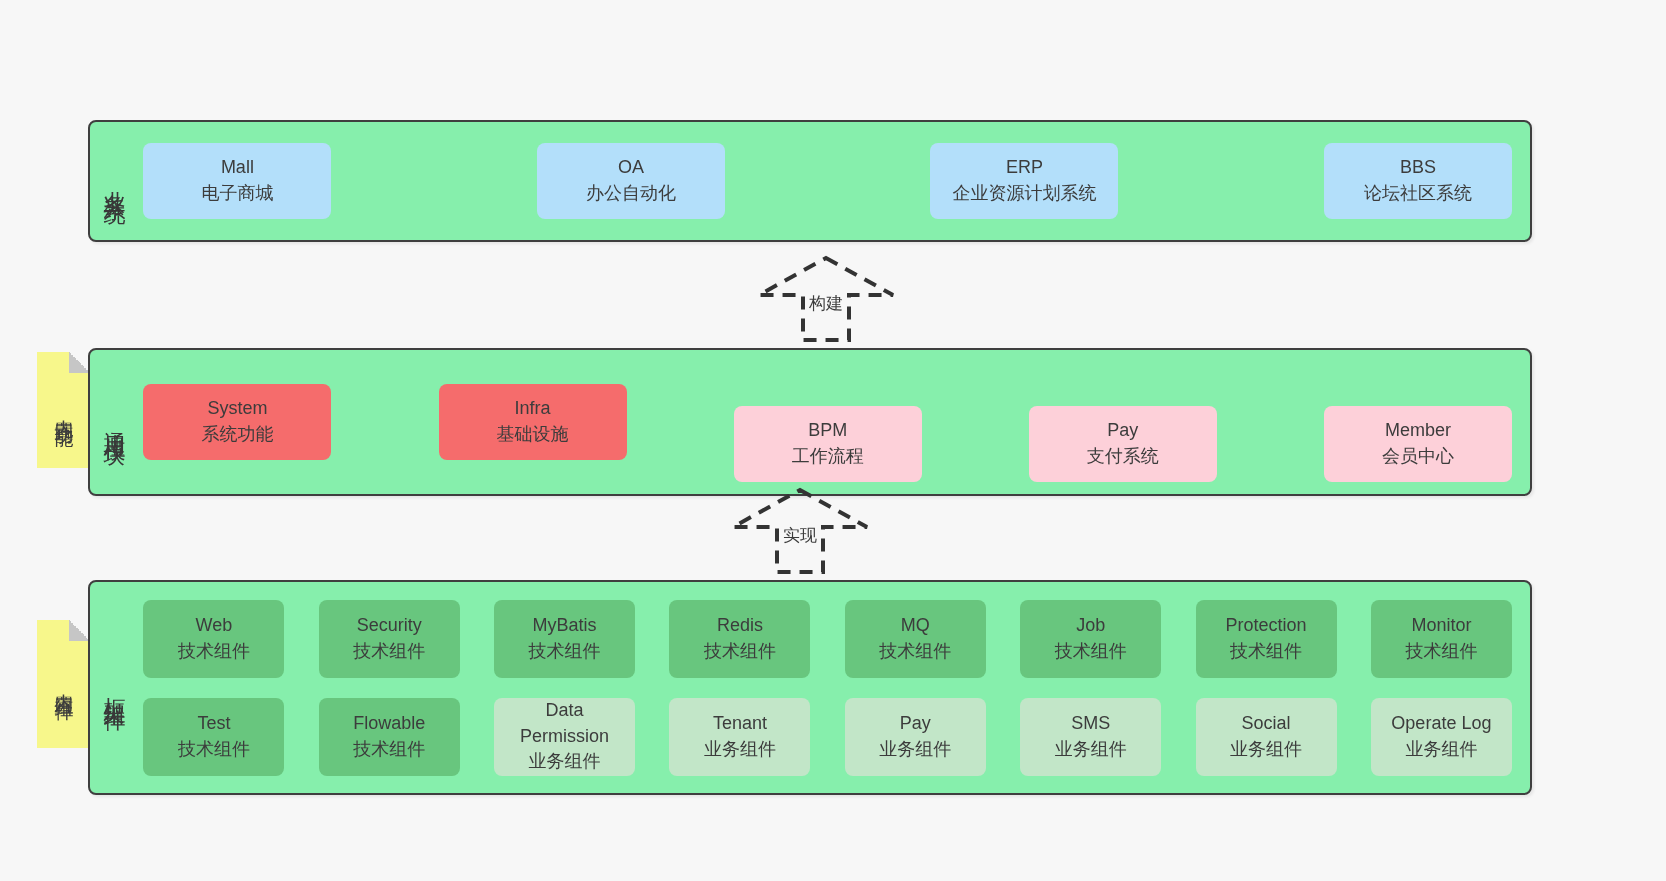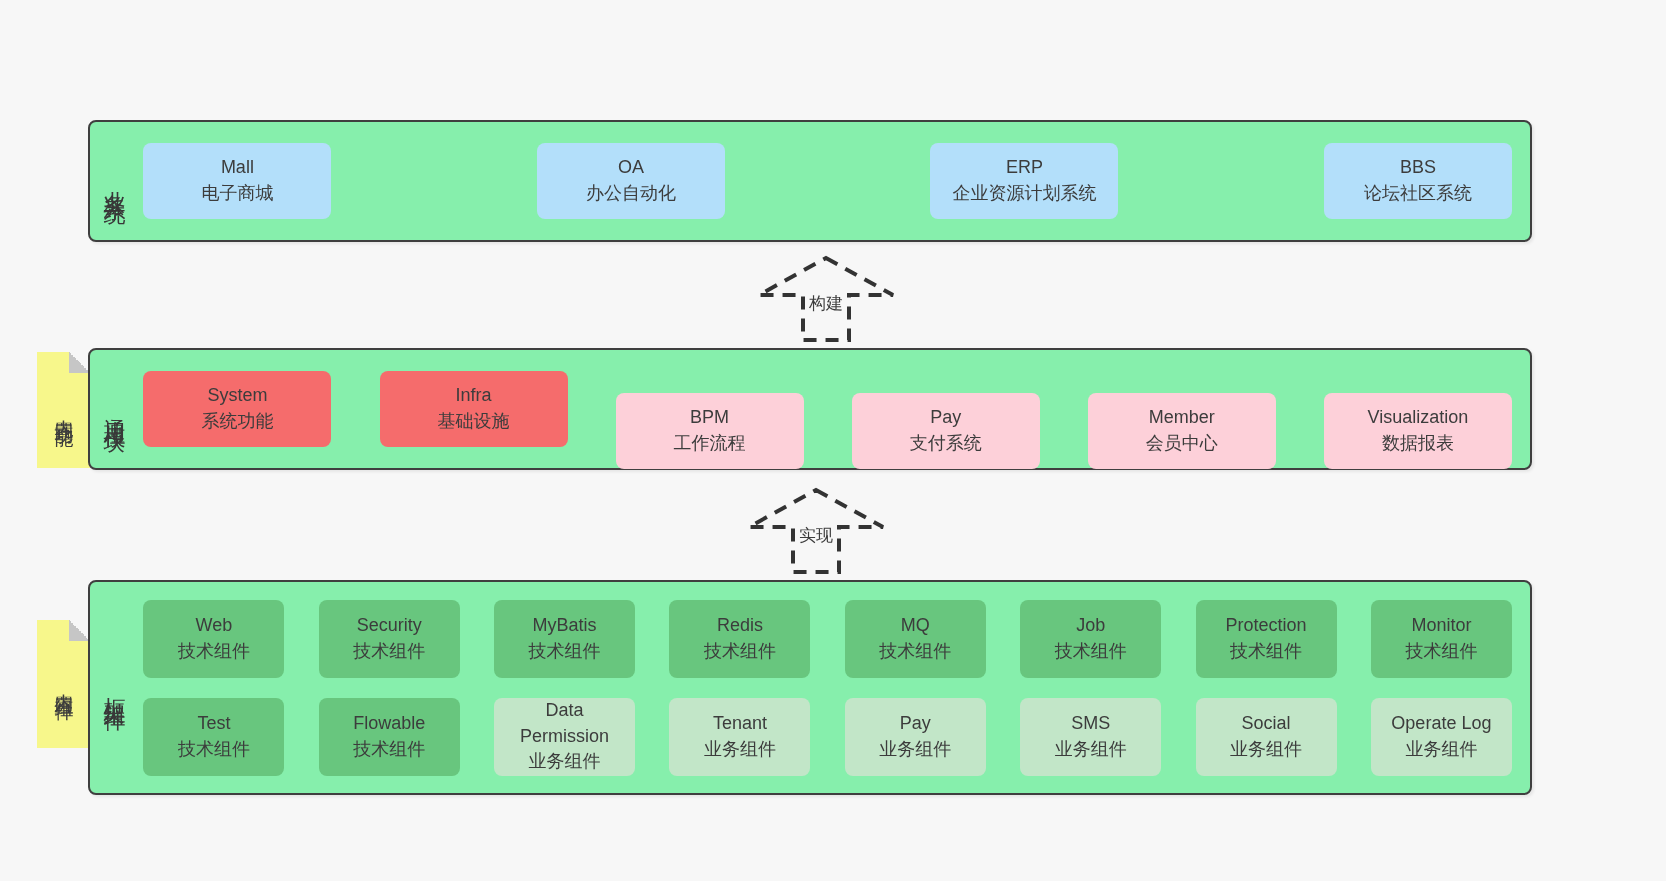--- a/index.html
+++ b/index.html
@@ -20,21 +20,21 @@
     background:#86efac;
     border:2px solid #3f3f3f;
     border-radius:8px;
     box-sizing:border-box;
     display:flex;
     align-items:center;
     padding:0 18px 0 11px;
     box-shadow:2px 2px 3px rgba(0,0,0,0.07);
   }
   .band1{top:120px;height:122px;}
-  .band2{top:348px;height:122px;}
+  .band2{top:348px;height:148px;}
   .band3{top:580px;height:215px;}
   .vlabel{
     writing-mode:vertical-rl;
     text-orientation:upright;
     font-size:22px;
     letter-spacing:4px;
     color:#383838;
     margin-right:16px;
     flex:0 0 auto;
     line-height:1.2;
@@ -112,21 +112,21 @@
   .arrow-label{
     position:absolute;
     left:50%;top:37px;
     transform:translateX(-50%);
     font-size:17px;
     color:#3c3c3c;
     white-space:nowrap;
     text-align:right;
   }
   .a1{left:756px;top:255px;}
-  .a2{left:746px;top:487px;}
+  .a2{left:730px;top:487px;}
 </style>
 </head>
 <body>
 
 <div class="canvas">
 
   <section class="band band1">
     <div class="vlabel">业务系统</div>
     <div class="boxes">
       <div class="box box-lg b-blue">
@@ -175,24 +175,20 @@
         <span>工作流程</span>
       </div>
       <div class="box box-lg b-pink">
         <span>Pay</span>
         <span>支付系统</span>
       </div>
       <div class="box box-lg b-pink">
         <span>Member</span>
         <span>会员中心</span>
       </div>
-      <div class="box box-lg b-pink">
-        <span>Visualization</span>
-        <span>数据报表</span>
-      </div>
     </div>
   </section>
 
   <div class="arrow a2">
     <svg viewBox="0 0 140 88">
       <polygon points="70,3 137,40 93,40 93,85 47,85 47,40 3,40"></polygon>
     </svg>
     <span class="arrow-label">实现</span>
   </div>
 

